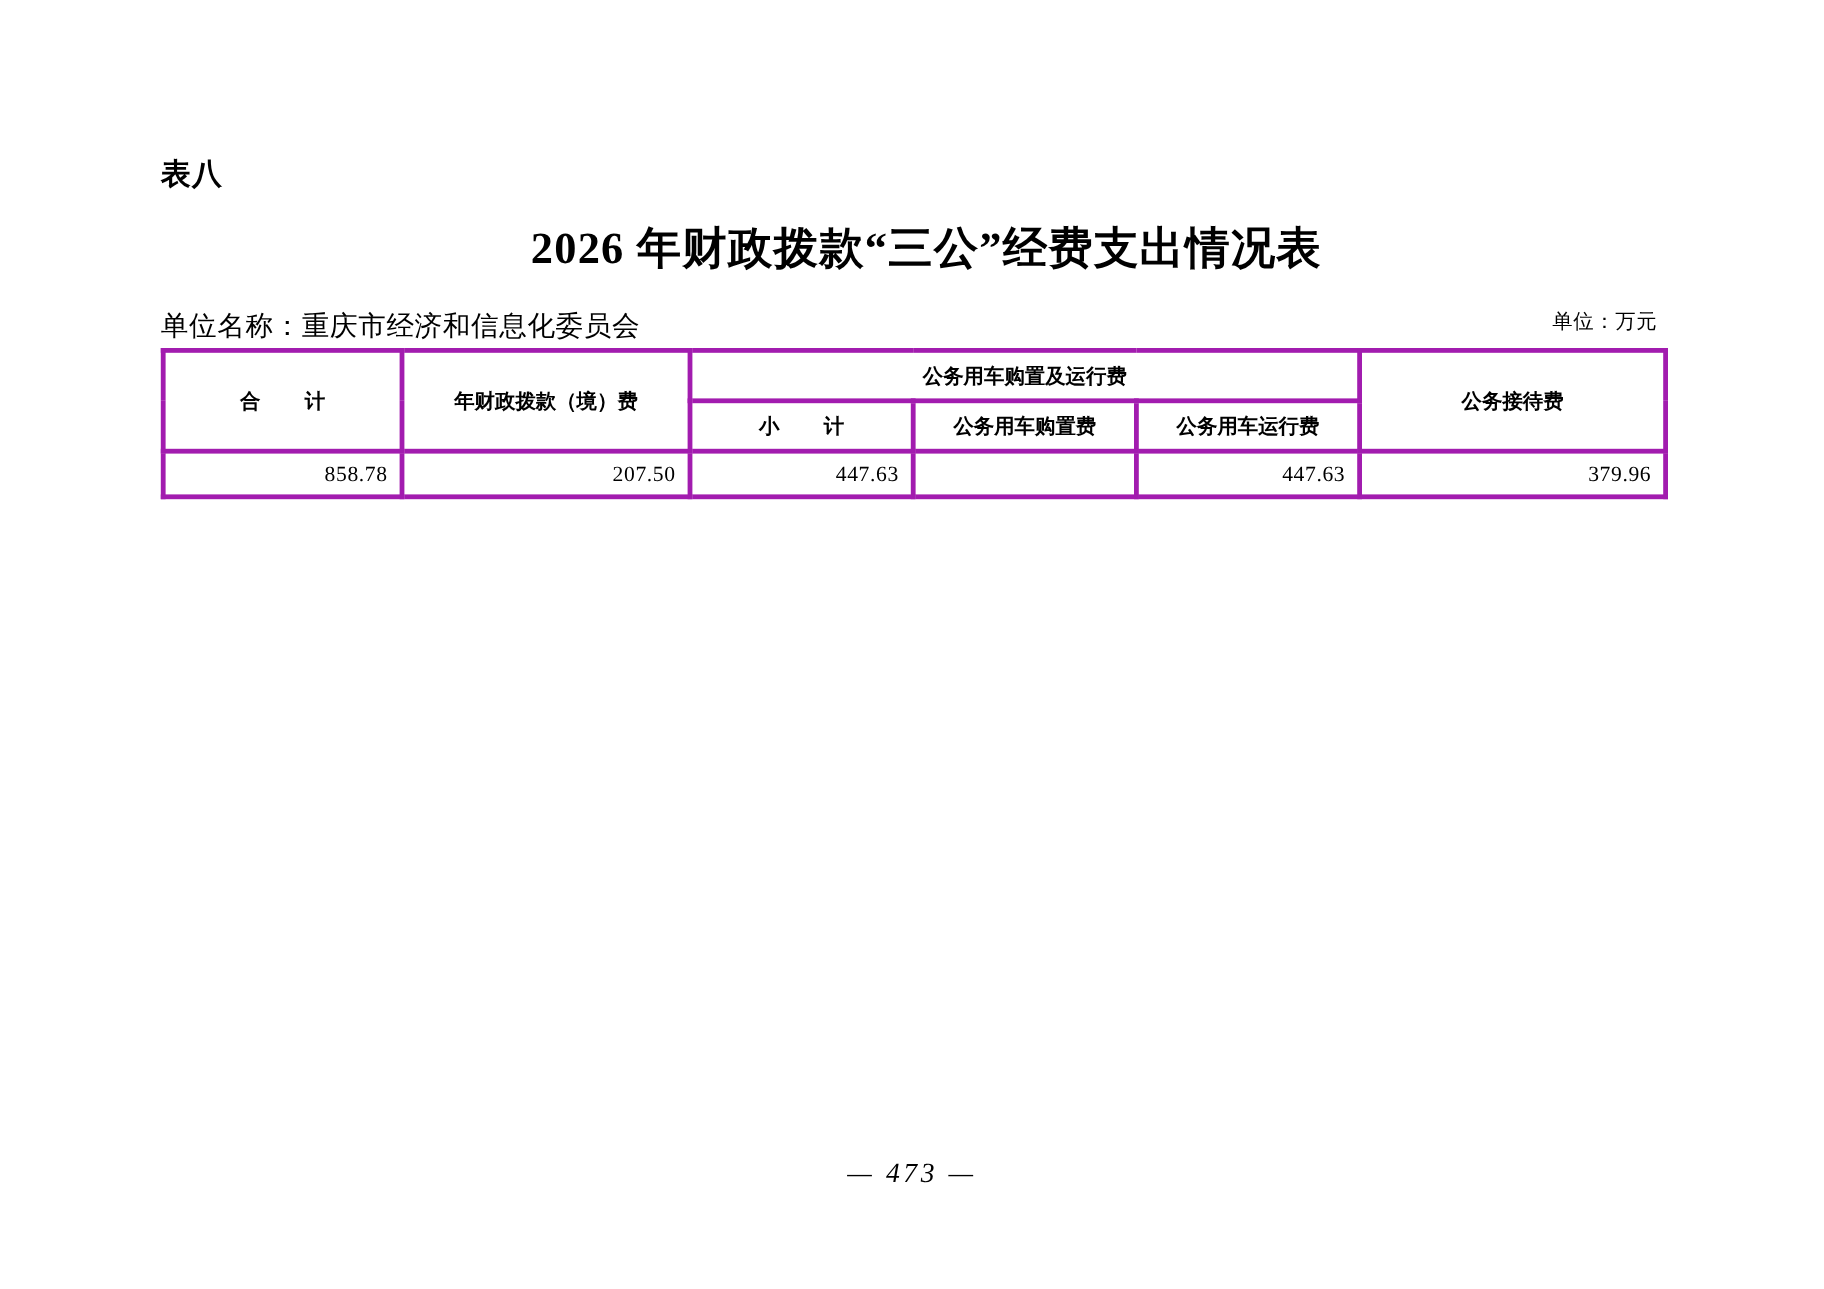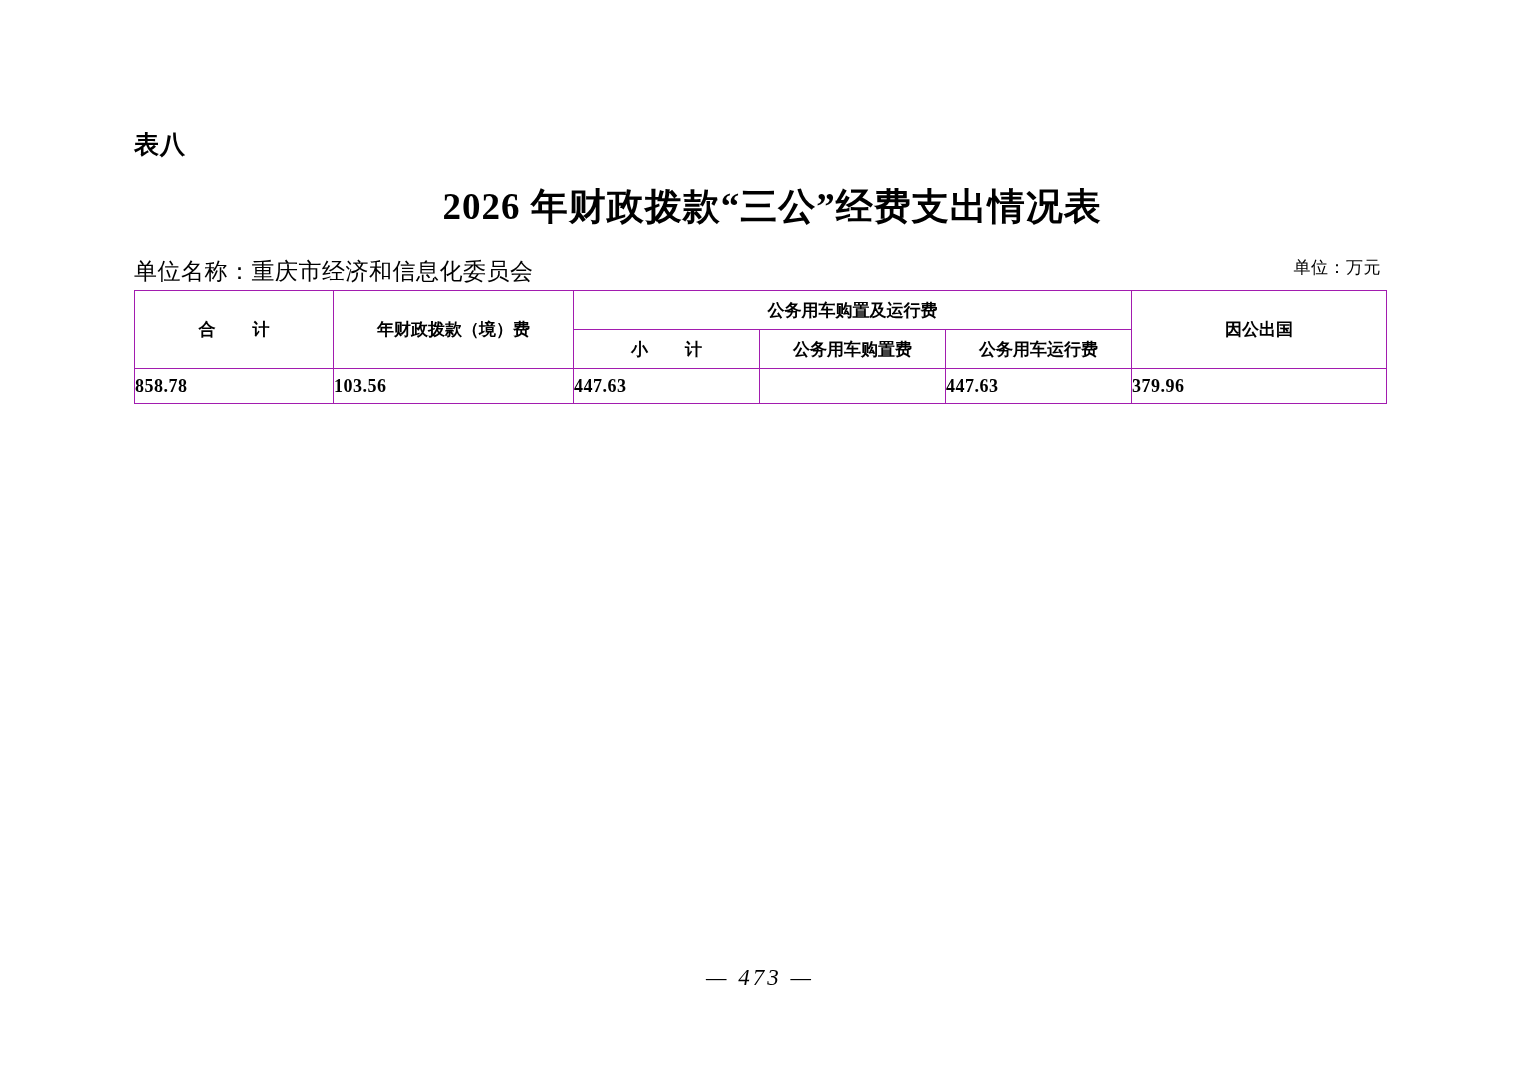--- a/index.html
+++ b/index.html
@@ -66,45 +66,44 @@
   table.main-table {
     position: absolute;
     left: 134px;
     top: 290px;
     width: 1252px;
     border-collapse: collapse;
     table-layout: fixed;
   }
   table.main-table th,
   table.main-table td {
-    border: 1px solid #a21caf;
+    border: 4px solid #a21caf;
     padding: 0;
     font-size: 17px;
     font-weight: normal;
   }
   table.main-table th {
     text-align: center;
     font-weight: bold;
     font-family: "Liberation Sans", sans-serif;
     font-size: 17px;
     height: 38px;
   }
   th.spaced {
     letter-spacing: 10px;
     text-indent: 10px;
     margin-top: 24px;
   }
   table.main-table td.value {
-    text-align: left;
+    text-align: right;
     padding-right: 10px;
     height: 34px;
     font-family: "Liberation Serif", "DejaVu Serif", serif;
     font-size: 18px;
     letter-spacing: 0.5px;
-    font-weight: bold;
   }
 
   .page-number {
     position: absolute;
     left: 0;
     top: 965px;
     width: 1520px;
     text-align: center;
     font-size: 23px;
     letter-spacing: 3px;
@@ -134,32 +133,32 @@
       <col style="width:186px">
       <col style="width:186px">
       <col style="width:186px">
       <col style="width:255px">
     </colgroup>
     <thead>
       <tr>
         <th rowspan="2" class="spaced">合　计</th>
         <th rowspan="2">年财政拨款（境）费</th>
         <th colspan="3">公务用车购置及运行费</th>
-        <th rowspan="2">因公出国</th>
+        <th rowspan="2">公务接待费</th>
       </tr>
       <tr>
         <th class="spaced">小　计</th>
         <th>公务用车购置费</th>
         <th>公务用车运行费</th>
       </tr>
     </thead>
     <tbody>
       <tr>
         <td class="value">858.78</td>
-        <td class="value">103.56</td>
+        <td class="value">207.50</td>
         <td class="value">447.63</td>
         <td class="value"></td>
         <td class="value">447.63</td>
         <td class="value">379.96</td>
       </tr>
     </tbody>
   </table>
 
   <div class="page-number">
     <span class="dash">—</span>

